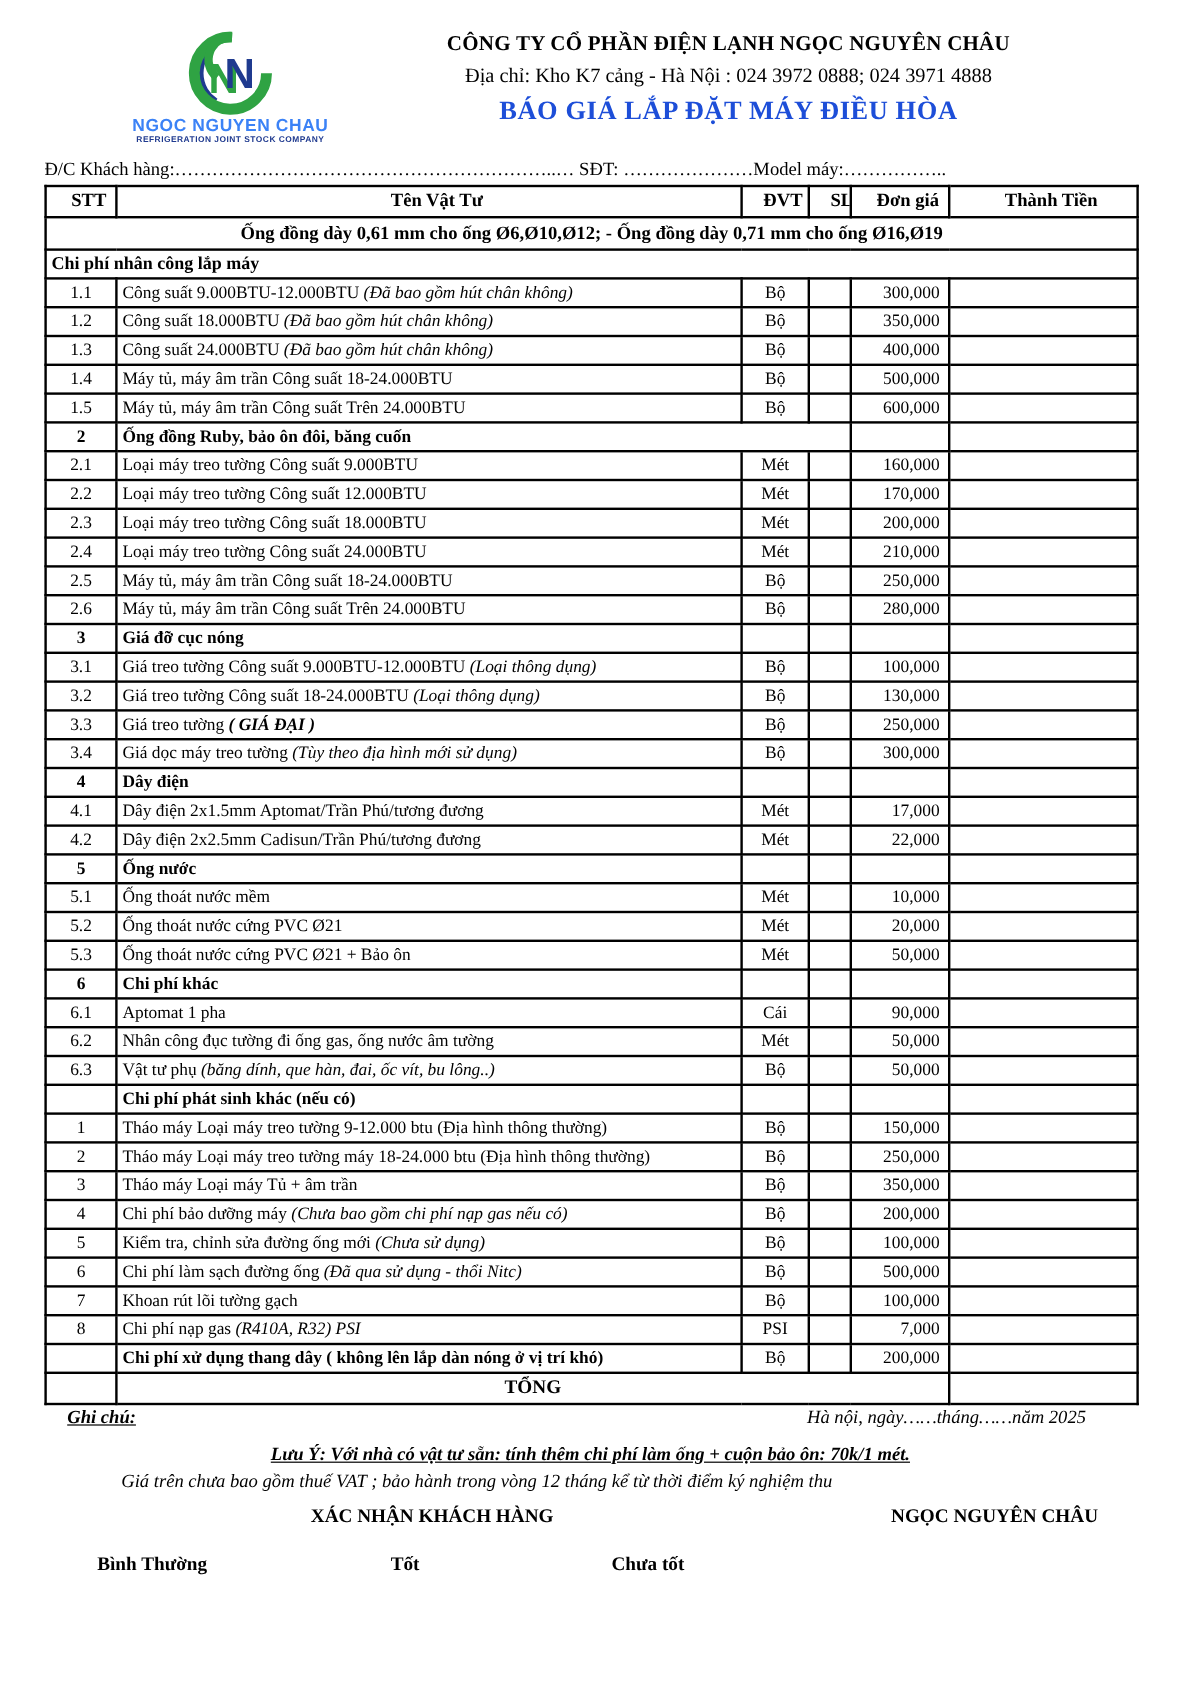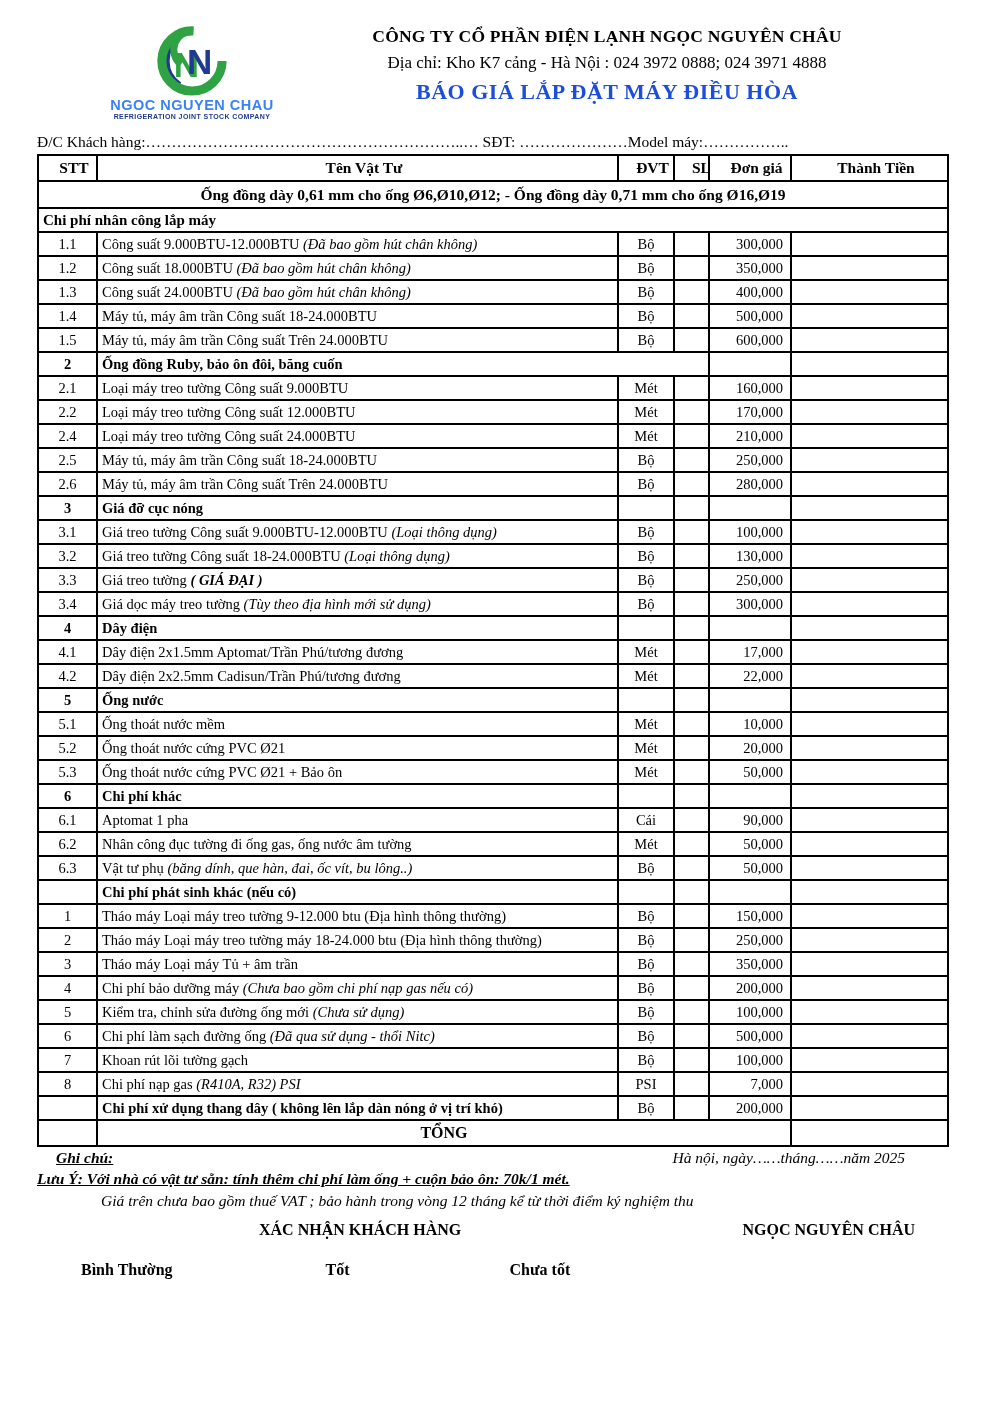--- a/index.html
+++ b/index.html
@@ -32,21 +32,21 @@
   .band{font-weight:bold;text-align:center;font-size:15.5px;height:25px;}
   .secfull{font-weight:bold;font-size:15px;}
   .b{font-weight:bold;}
   .note{font-style:italic;}
   .total-label{font-weight:bold;text-align:center;font-size:16px;height:24px;}
 
   
   .fline1{display:flex;justify-content:space-between;font-size:15.5px;margin-top:2px;margin-left:16px;}
   .ghi-chu{font-weight:bold;font-style:italic;text-decoration:underline;margin-left:3px;}
   .date-line{font-style:italic;margin-right:42px;}
-  .luu-y{text-align:left;font-weight:bold;font-style:italic;text-decoration:underline;font-size:15.5px;margin-top:3px;}
+  .luu-y{text-align:center;font-weight:bold;font-style:italic;text-decoration:underline;font-size:15.5px;margin-top:13px;}
   .vat-line{font-style:italic;font-size:15.5px;margin-top:4px;margin-left:64px;}
   .signs{display:flex;margin-top:11px;font-weight:bold;font-size:16px;}
   .sign-left{margin-left:222px;}
   .sign-right{margin-left:auto;margin-right:32px;}
   .ratings{display:flex;margin-top:22px;font-weight:bold;font-size:16px;}
   .rate-1{margin-left:44px;}
   .rate-2{margin-left:153px;}
   .rate-3{margin-left:160px;}
 </style>
 </head>
@@ -157,20 +157,28 @@
         </tr>
         <tr>
           <td class="c-stt">2.2</td>
           <td class="c-name" colspan="1"><span>Loại máy treo tường Công suất 12.000BTU</span></td>
           <td class="c-dvt">Mét</td>
           <td class="c-sl"></td>
           <td class="c-price">170,000</td>
           <td class="c-total"></td>
         </tr>
         <tr>
+          <td class="c-stt">2.3</td>
+          <td class="c-name" colspan="1"><span>Loại máy treo tường Công suất 18.000BTU</span></td>
+          <td class="c-dvt">Mét</td>
+          <td class="c-sl"></td>
+          <td class="c-price">200,000</td>
+          <td class="c-total"></td>
+        </tr>
+        <tr>
           <td class="c-stt">2.4</td>
           <td class="c-name" colspan="1"><span>Loại máy treo tường Công suất 24.000BTU</span></td>
           <td class="c-dvt">Mét</td>
           <td class="c-sl"></td>
           <td class="c-price">210,000</td>
           <td class="c-total"></td>
         </tr>
         <tr>
           <td class="c-stt">2.5</td>
           <td class="c-name" colspan="1"><span>Máy tủ, máy âm trần Công suất 18-24.000BTU</span></td>

